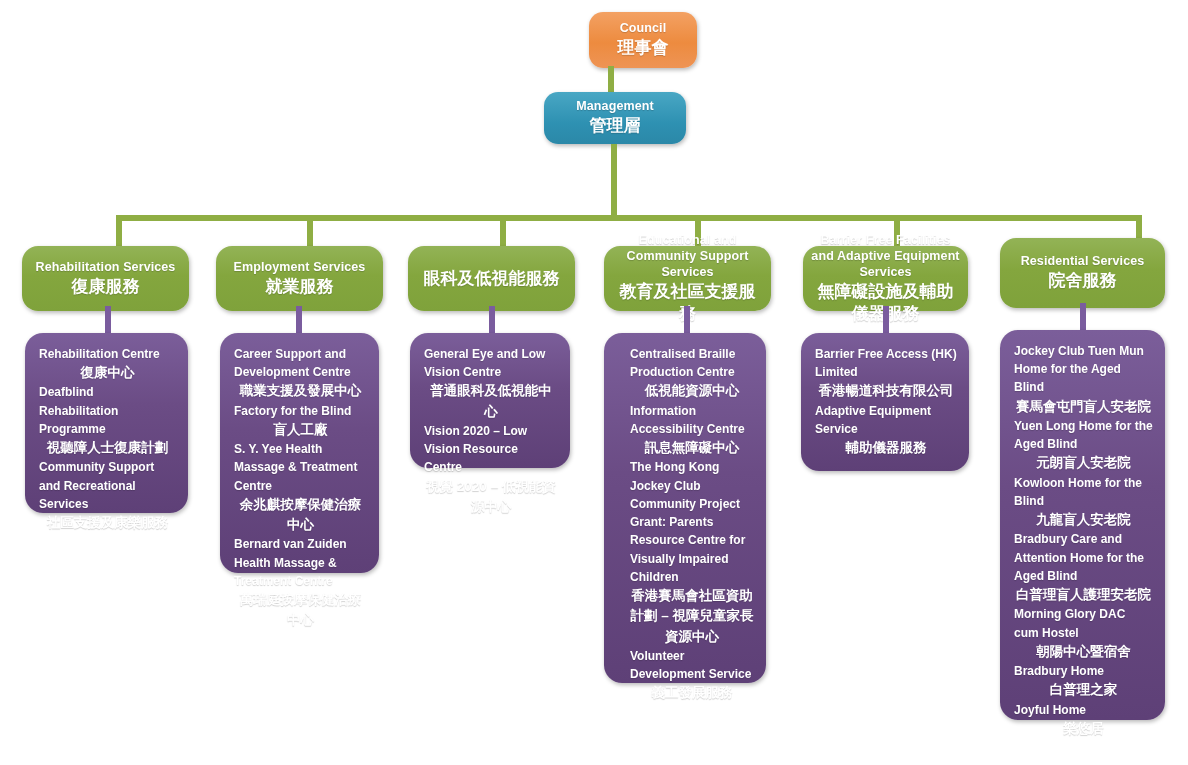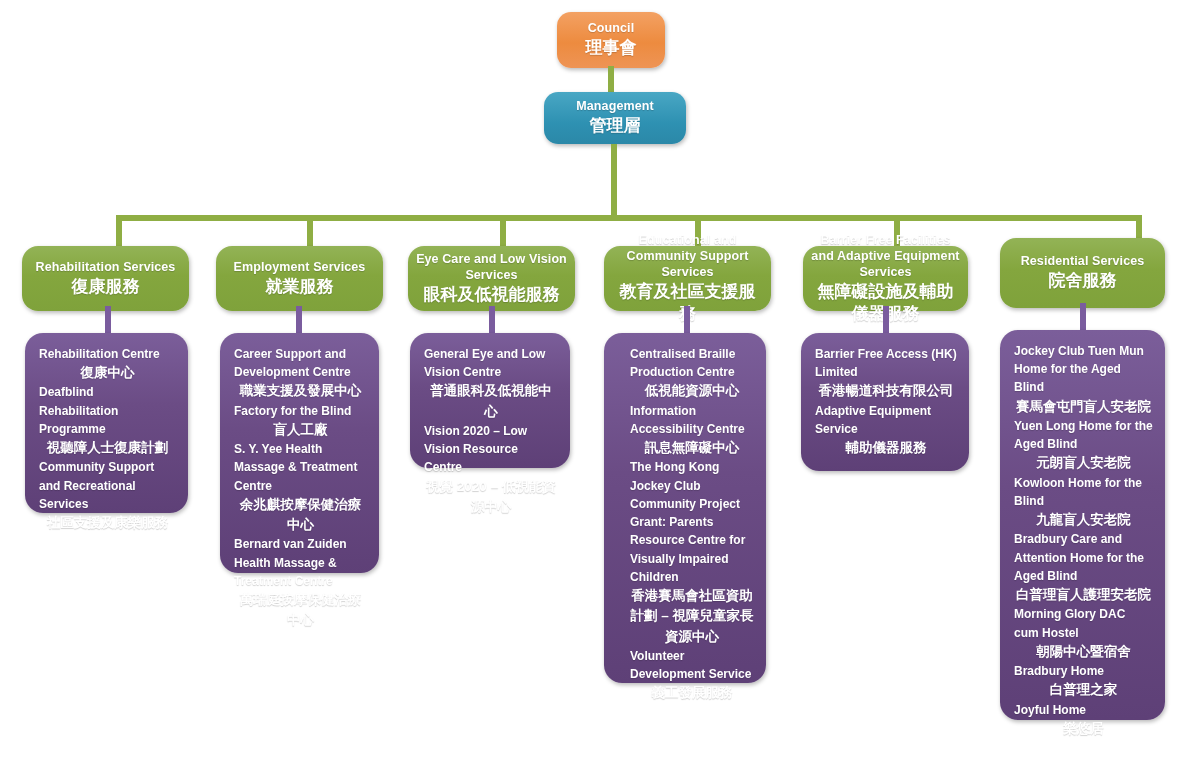--- a/index.html
+++ b/index.html
@@ -34,20 +34,21 @@
     box-sizing: border-box;
     border-radius: 12px;
     color: #ffffff;
     text-align: center;
     box-shadow: 1px 2px 4px rgba(0,0,0,0.28);
   }
 
   .node-council {
     background: linear-gradient(to bottom, #F3A163 0%, #ED8B3F 55%, #EE9455 100%);
     border-radius: 14px;
+    margin-left: 32px;
   }
   .node-management {
     background: linear-gradient(to bottom, #49A7C4 0%, #2E91B2 60%, #2B88A8 100%);
     border-radius: 14px;
   }
   .node-green {
     background: linear-gradient(to bottom, #93B356 0%, #84A63E 45%, #7FA23B 100%);
     border-radius: 16px;
   }
   .node-purple {
@@ -166,21 +167,20 @@
       <div class="svc-zh">盲人工廠</div>
       <div class="svc-en">S. Y. Yee Health Massage &amp; Treatment Centre</div>
       <div class="svc-zh">余兆麒按摩保健治療中心</div>
       <div class="svc-en">Bernard van Zuiden Health Massage &amp; Treatment Centre</div>
       <div class="svc-zh">萬瑞庭按摩保健治療中心</div>
     </div>
   </div>
 
   <div class="node node-green" style="left:408px; top:246px; width:167px; height:65px;">
     <div class="node-title">
-      <div class="label-en">Eye Care and Low Vision Services</div>
       <div class="label-zh">眼科及低視能服務</div>
     </div>
   </div>
   <div class="conn conn-purple" style="left:489px; top:306px; height:30px;"></div>
   <div class="node node-purple" style="left:410px; top:333px; width:160px; height:135px;">
     <div class="svc-list">
       <div class="svc-en">General Eye and Low Vision Centre</div>
       <div class="svc-zh">普通眼科及低視能中心</div>
       <div class="svc-en">Vision 2020 – Low Vision Resource Centre</div>
       <div class="svc-zh">視覺 2020 – 低視能資源中心</div>

